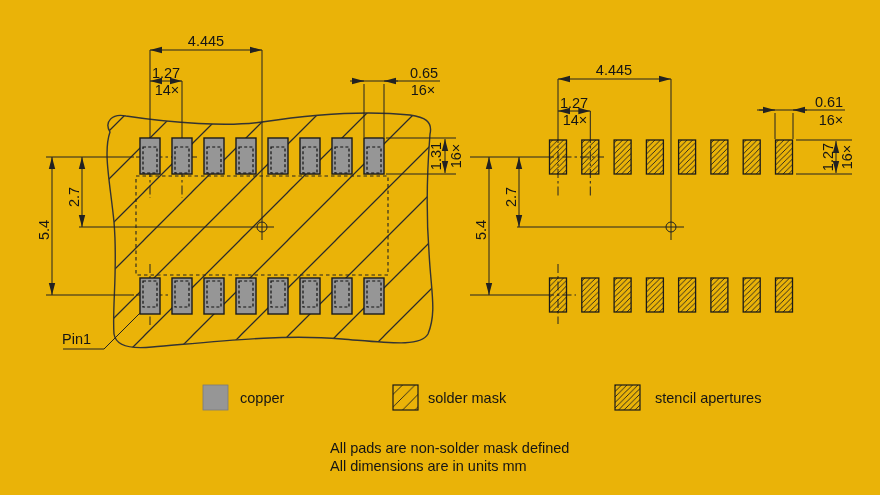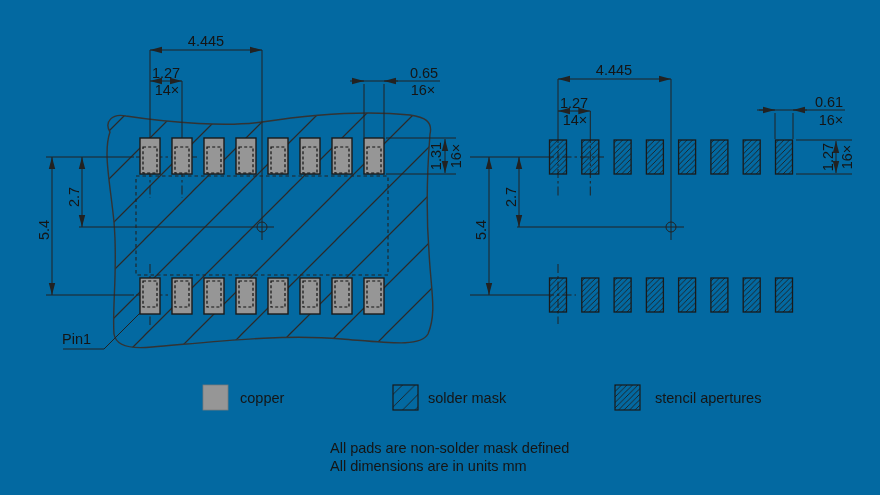--- a/index.html
+++ b/index.html
@@ -1,16 +1,16 @@
 <!DOCTYPE html>
 <html style="--copper: #969696; --line: #222222;"><head>
 <meta charset="utf-8">
 <style>
   html,body{margin:0;padding:0;background:#fff;}
-  .stage{position:relative;width:880px;height:495px;background:#0369a1;overflow:hidden;
+  .stage{position:relative;width:880px;height:495px;background:#eab308;overflow:hidden;
          font-family:"Liberation Sans",sans-serif;}
   svg{display:block;}
   .ln{stroke:var(--line,#222);stroke-width:1;fill:none;}
   .dd{stroke-dasharray:9 3 2.5 3;}
   .bodyrect{stroke:var(--line,#222);stroke-width:1.1;fill:none;stroke-dasharray:3.5 3;}
   .pad{fill:var(--copper,#969696);stroke:#1a1a1a;stroke-width:1.4;}
   .apdash{fill:none;stroke:#111;stroke-width:1.2;stroke-dasharray:3 2.2;}
   .ap{fill:url(#hatchDense);stroke:#1a1a1a;stroke-width:1.3;}
   .hatchline{stroke:#2a2a2a;stroke-width:1.25;fill:none;}
   .hatchlineD{stroke:#1f1f1f;stroke-width:0.9;fill:none;}

